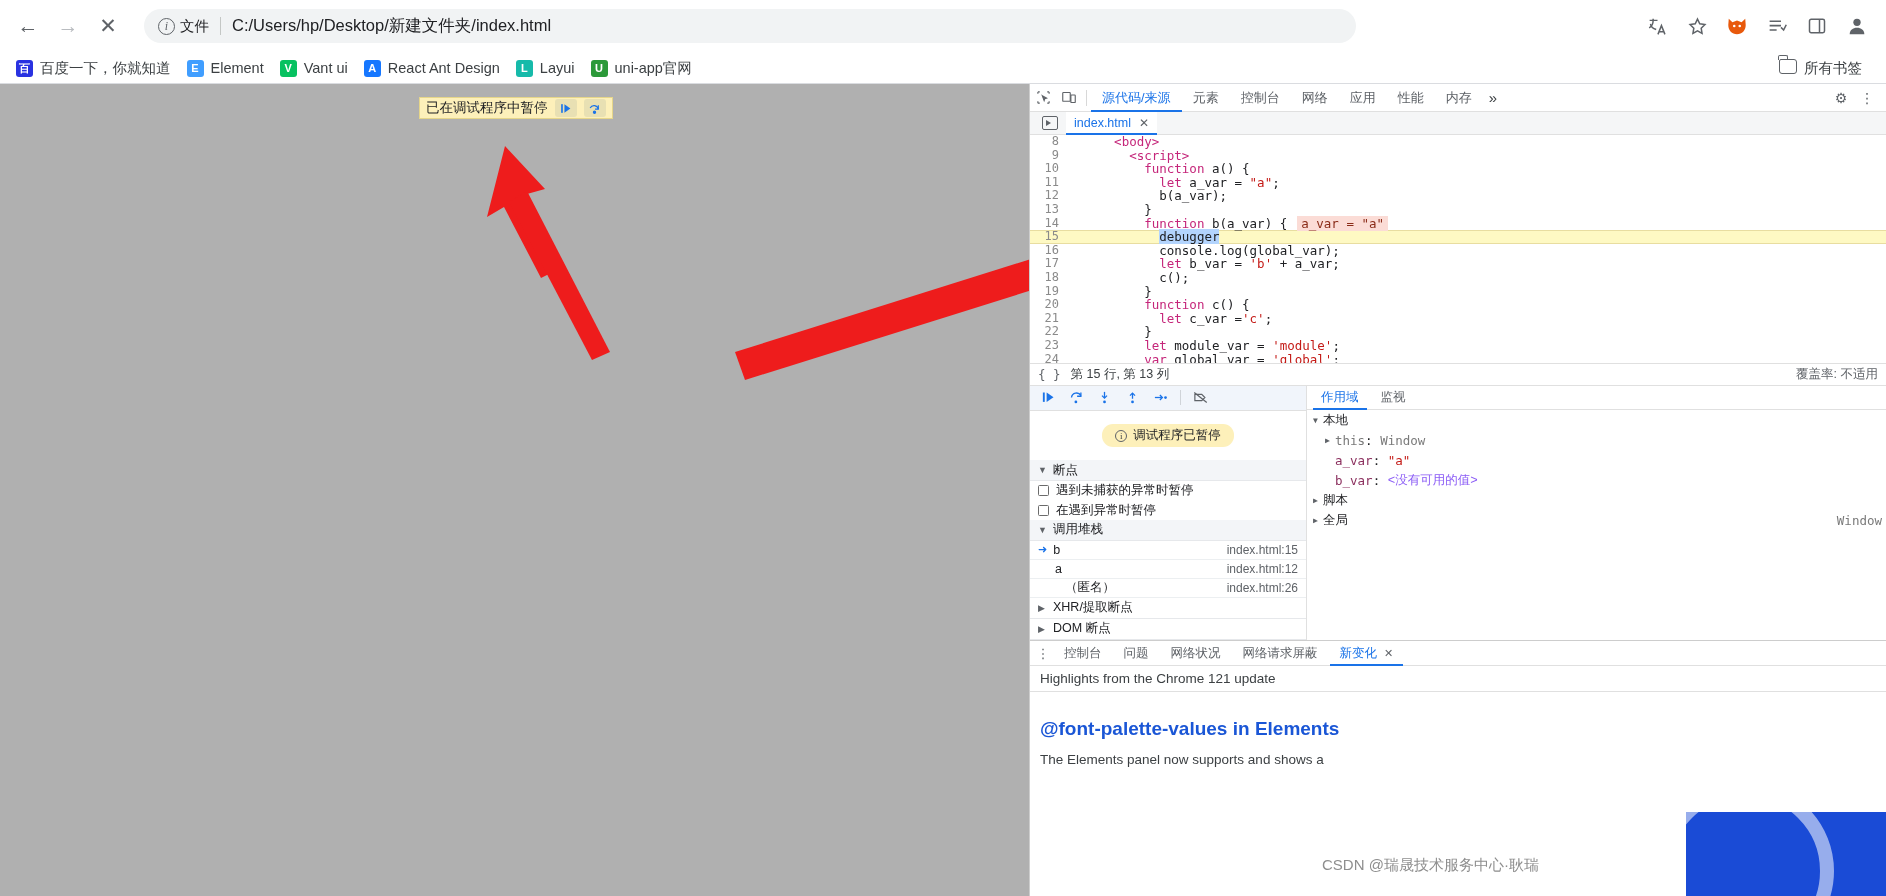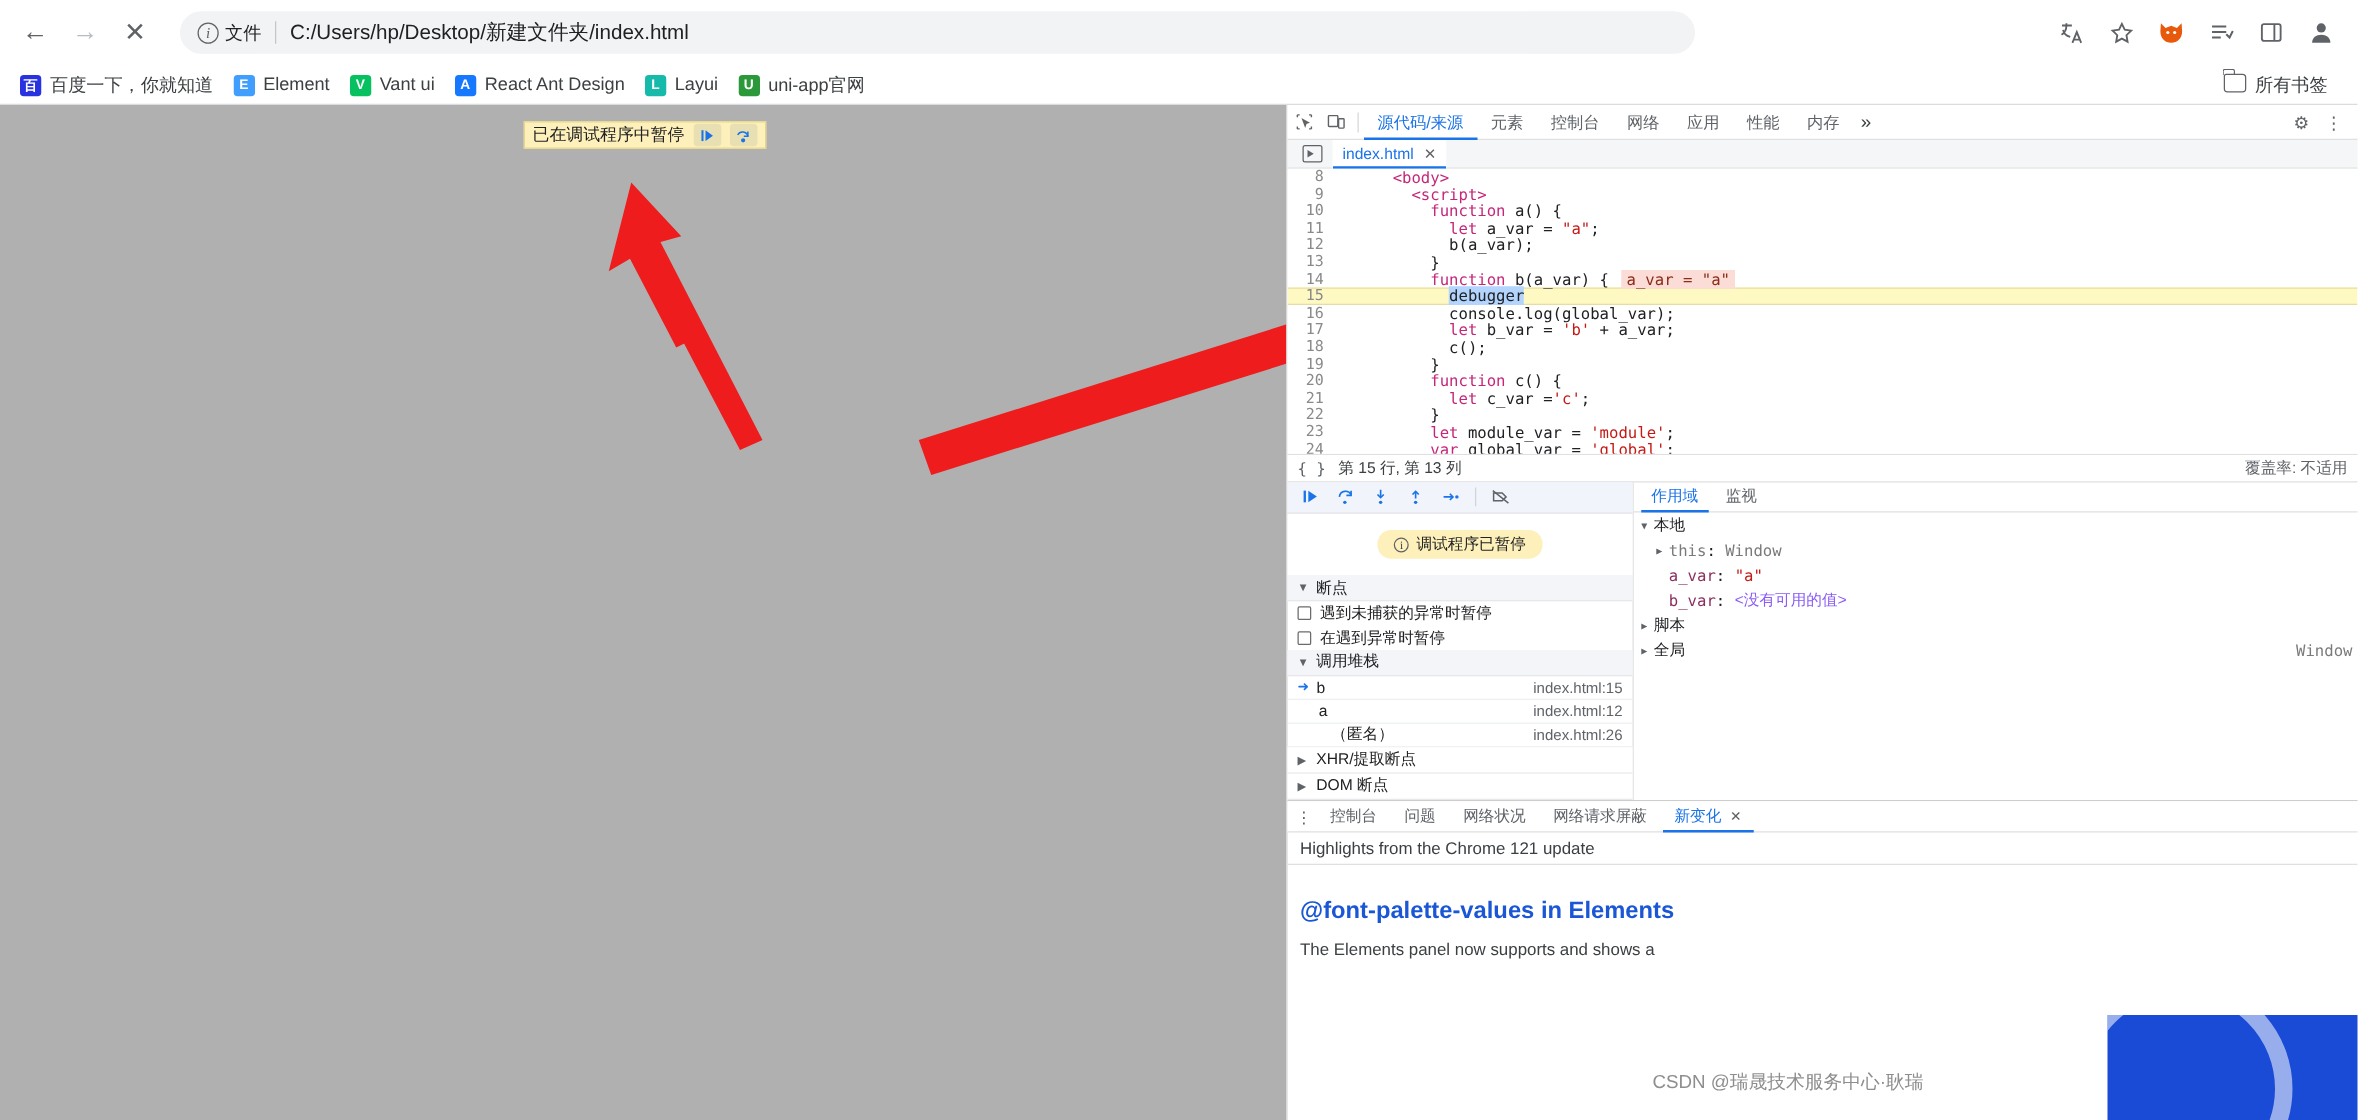--- a/index.html
+++ b/index.html
@@ -146,21 +146,21 @@
   .scope-row { height:20px; display:flex; align-items:center; font-size:12.5px;
                font-family:"DejaVu Sans Mono","Liberation Mono", monospace; padding-left:6px; color:#202124; }
   .scope-row .tri { color:#5f6368; font-size:8px; width:10px; flex:0 0 auto; }
   .scope-ind1 { padding-left:18px; }
   .scope-ind2 { padding-left:28px; }
   .sc-this { color:#7a7a7a; }
   .sc-key { color:#8b2f5e; }
   .sc-str { color:#c41a16; }
   .sc-missing { color:#8b5cf6; }
   .sc-win { margin-left:auto; color:#7a7a7a; padding-right:4px; }
-  .zh { font-family:Liberation Sans, sans-serif; }
+  .zh { font-family:Liberation Mono, monospace; }
 
   
   #drawer { border-top:1px solid #cdcdcd; height:auto; }
   #drawer-tabs { height:25px; display:flex; align-items:center; gap:2px; padding-left:4px;
                  border-bottom:1px solid #e0e0e0; background:#fff; }
   .kebab { width:18px; display:flex; align-items:center; justify-content:center; color:#5f6368;
            font-size:13px; letter-spacing:0; }
   .dw-tab { padding:0 10px; height:25px; display:flex; align-items:center; font-size:12.5px;
             color:#5f6368; white-space:nowrap; gap:7px; }
   .dw-tab.active { color:#1a73e8; box-shadow: inset 0 -2px 0 #1a73e8; }

